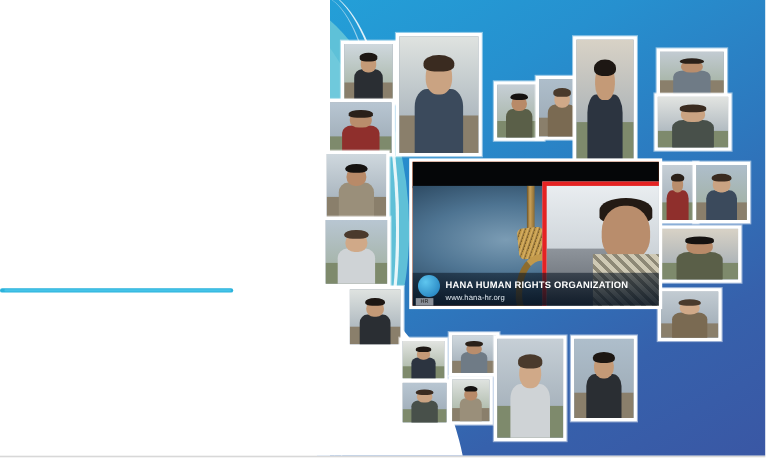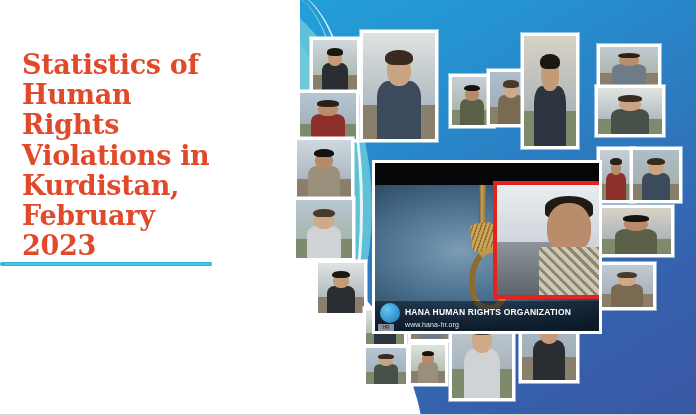--- a/index.html
+++ b/index.html
@@ -161,22 +161,22 @@
   .photo .ground   { position:absolute; left:0; right:0; bottom:0; }
   .photo .head     { position:absolute; border-radius:48% 48% 44% 44%; }
   .photo .torso    { position:absolute; border-radius:26% 26% 6% 6%; }
   .photo .hair     { position:absolute; border-radius:50% 50% 36% 36%; }
 
   .photo-frame-white { box-shadow: 0 0 0 3px #ffffff, 0 0 0 4px rgba(255,255,255,0.5); }
 
   
   .main-image {
     position: absolute;
-    left: 375px; top: 163px;
-    width: 224px; height: 168px;
+    left: 375px; top: 147px;
+    width: 224px; height: 131px;
     overflow: hidden;
     background: #c2410c;
     box-shadow: 0 0 0 3px #ffffff;
     z-index: 8;
   }
   .main-sky {
     position: absolute;
     left: 0; top: 22px; right: 0; bottom: 0;
     background: radial-gradient(ellipse at 38% 45%, #7b9cb4 0%, #4e7492 38%, #2e4b64 72%, #1b3145 100%);
   }
@@ -454,18 +454,17 @@
 
     <div class="watermark-bar">
       <div class="wm-globe"></div>
       <div class="wm-chip">HR</div>
       <div class="wm-title">HANA HUMAN RIGHTS ORGANIZATION</div>
       <div class="wm-url">www.hana-hr.org</div>
     </div>
   </div>
 
   <div class="left-panel">
-    <h1 class="title" id="poster-title">Statistics of<br>Human<br>Rights<br>Violations in<br>Kurdistan,<br>February<br>2023</h1>
     <div class="title-underline"></div>
 
   </div>
 
 </div>
 
 </body></html>

